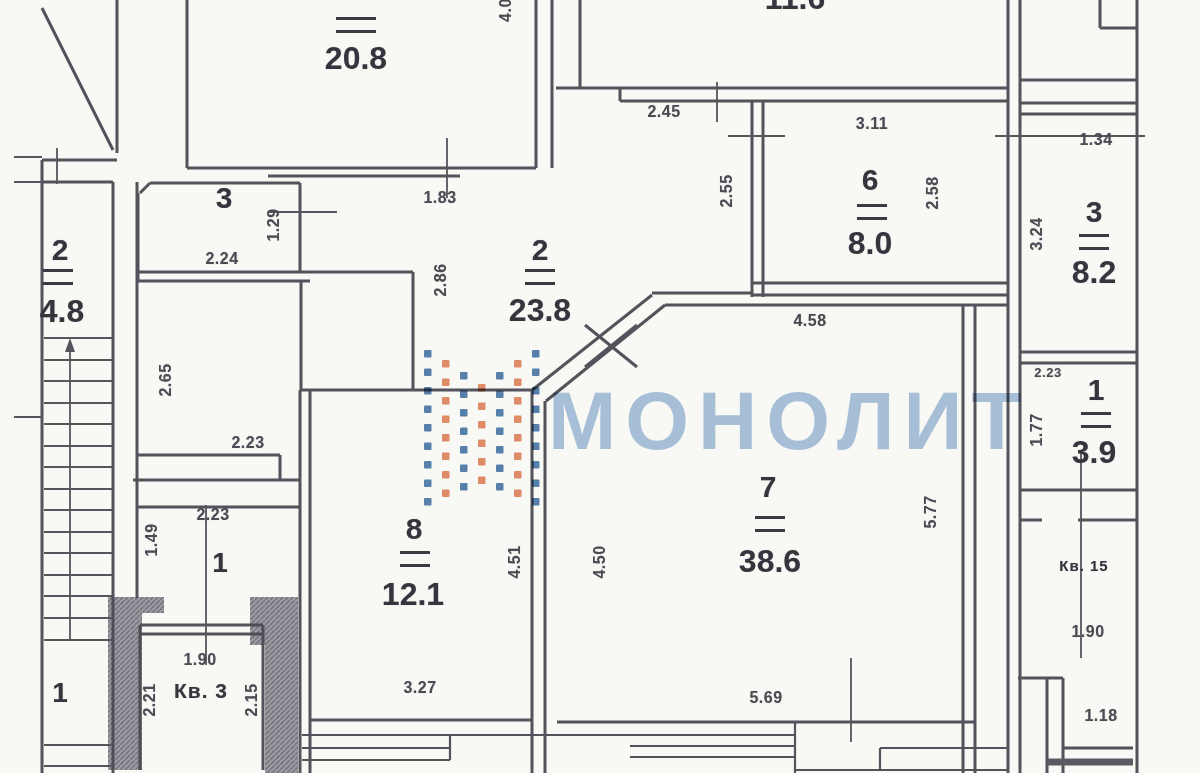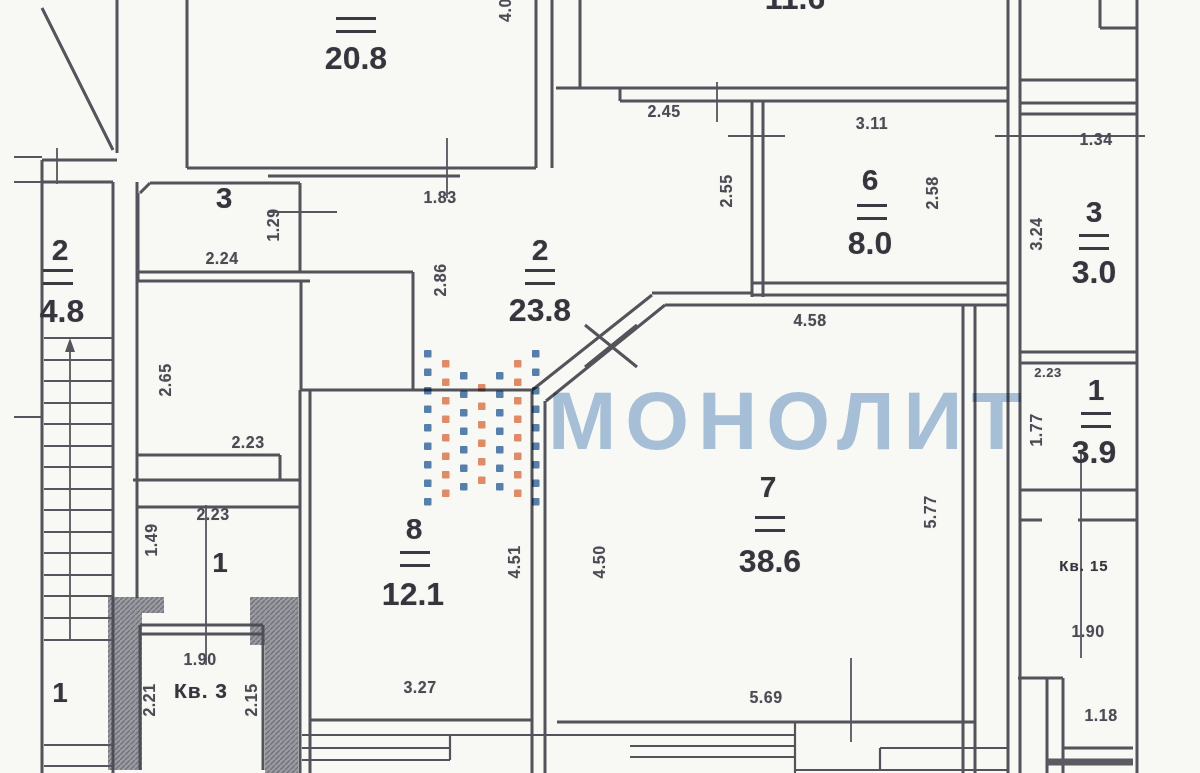--- a/index.html
+++ b/index.html
@@ -149,21 +149,21 @@
   <div class="lb num" style="left:60px;top:250px">2</div>
   <div class="eq" style="left:58px;top:277px"></div>
   <div class="lb area" style="left:62px;top:311px">4.8</div>
 
   <div class="lb num" style="left:870px;top:180px">6</div>
   <div class="eq" style="left:872px;top:212px"></div>
   <div class="lb area" style="left:870px;top:243px">8.0</div>
 
   <div class="lb num" style="left:1094px;top:212px">3</div>
   <div class="eq" style="left:1094px;top:242px"></div>
-  <div class="lb area" style="left:1094px;top:272px">3.0</div>
+  <div class="lb area" style="left:1094px;top:272px">8.2</div>
 
   <div class="lb num" style="left:1096px;top:390px">1</div>
   <div class="eq" style="left:1096px;top:420px"></div>
   <div class="lb area" style="left:1094px;top:452px">3.9</div>
 
   <div class="lb num" style="left:768px;top:487px">7</div>
   <div class="eq" style="left:770px;top:524px"></div>
   <div class="lb area" style="left:770px;top:561px">38.6</div>
 
   <div class="lb num" style="left:414px;top:529px">8</div>

